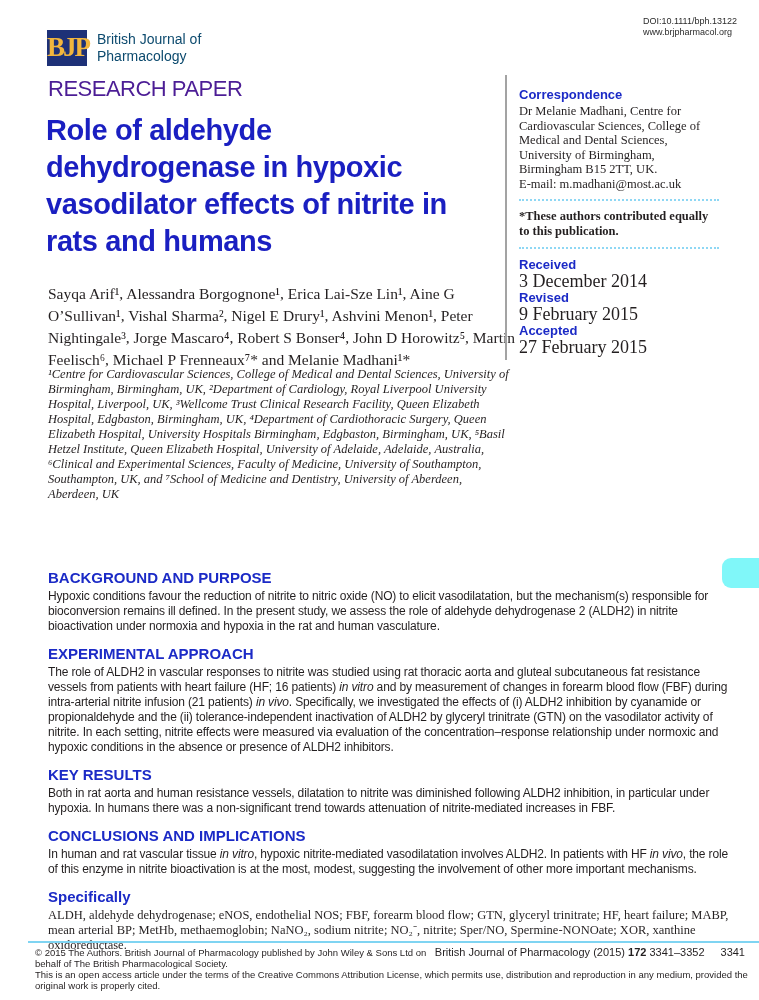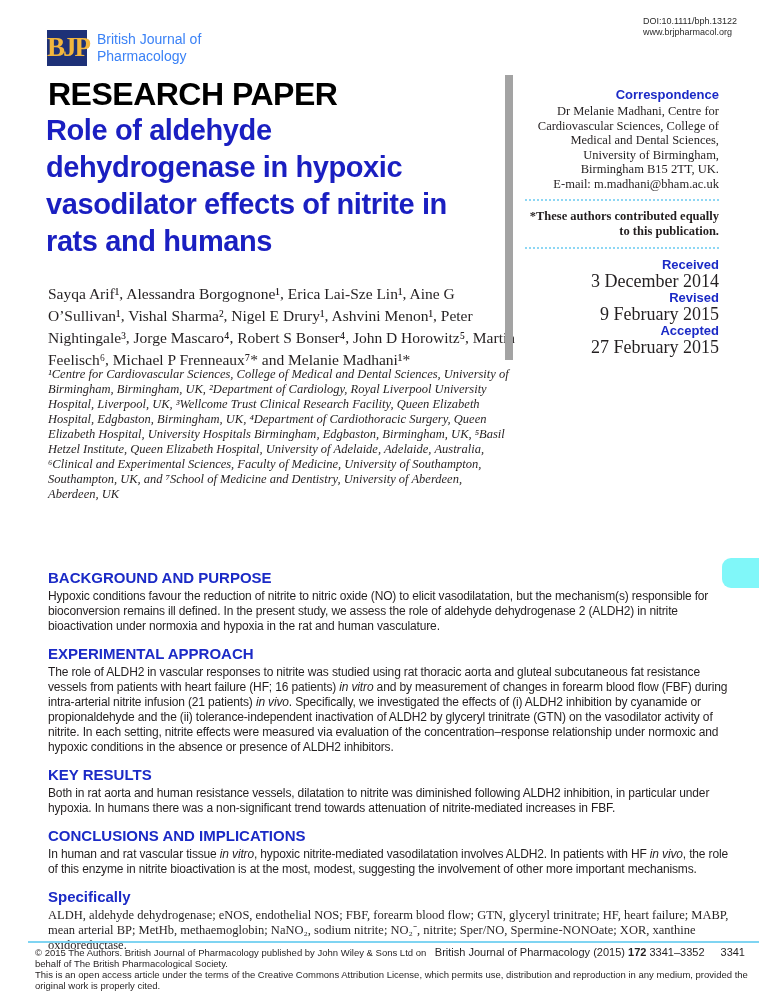--- a/index.html
+++ b/index.html
@@ -11,50 +11,50 @@
   }
   
   .logo {
     position:absolute; left:47px; top:30px; width:40px; height:36px;
     background:#1e3177; color:#f2b63d;
     font-family:"Liberation Serif", serif; font-weight:bold;
     font-size:27px; line-height:35px; text-align:center; letter-spacing:-2px;
   }
   .journal-name {
     position:absolute; left:97px; top:31px;
-    font-size:14px; line-height:17px; color:#3b82f6;
+    font-size:14px; line-height:17px; color:#0c4a6e;
   }
   .doi-block {
     position:absolute; right:22px; top:16px; text-align:left;
     font-size:9px; line-height:11px; color:#2b2b2b;
   }
   .doi-block .url { color:#2b2b2b; text-decoration:none; }
   
   .kicker {
     position:absolute; left:48px; top:76px;
-    font-size:32px; font-weight:bold; color:#000000; letter-spacing:-0.5px;
+    font-size:22px; font-weight:normal; color:#4c1d95; letter-spacing:-0.5px;
   }
   .title {
     position:absolute; left:46px; top:112px; width:432px;
     font-size:29px; line-height:37px; font-weight:bold; color:#1a1fc1;
     letter-spacing:-0.4px;
   }
   .authors {
     position:absolute; left:48px; top:283px; width:478px;
     font-family:"Liberation Serif", serif; font-size:15.5px; line-height:22px;
   }
   .affiliations {
     position:absolute; left:48px; top:367px; width:462px;
     font-family:"Liberation Serif", serif; font-style:italic;
     font-size:12.5px; line-height:15px;
   }
   
   .sidebar {
     position:absolute; left:505px; top:75px; width:214px;
-    border-left:8px solid #a3a3a3; padding:12px 0 4px 12px;text-align:right;
+    border-left:2px solid #a3a3a3; padding:12px 0 4px 12px;
   }
   .sb-heading {
     font-size:13px; font-weight:bold; color:#1b2ac6; margin-bottom:2px;
   }
   .sb-text {
     font-family:"Liberation Serif", serif; font-size:12.5px; line-height:14.5px;
   }
   .sb-email { font-family:"Liberation Serif", serif; font-size:12.5px; line-height:14.5px;
     color:#231f20; text-decoration:none; display:block; }
   .sb-divider { border:0; border-top:2px dotted #8ed7f4; margin:8px 0 8px; }
@@ -118,21 +118,21 @@
   </div>
 
   <div class="kicker">RESEARCH PAPER</div>
   <h1 class="title">Role of aldehyde dehydrogenase in hypoxic vasodilator effects of nitrite in rats and humans</h1>
   <div class="authors">Sayqa Arif¹, Alessandra Borgognone¹, Erica Lai-Sze Lin¹, Aine G O’Sullivan¹, Vishal Sharma², Nigel E Drury¹, Ashvini Menon¹, Peter Nightingale³, Jorge Mascaro⁴, Robert S Bonser⁴, John D Horowitz⁵, Martin Feelisch⁶, Michael P Frenneaux⁷* and Melanie Madhani¹*</div>
   <div class="affiliations">¹Centre for Cardiovascular Sciences, College of Medical and Dental Sciences, University of Birmingham, Birmingham, UK, ²Department of Cardiology, Royal Liverpool University Hospital, Liverpool, UK, ³Wellcome Trust Clinical Research Facility, Queen Elizabeth Hospital, Edgbaston, Birmingham, UK, ⁴Department of Cardiothoracic Surgery, Queen Elizabeth Hospital, University Hospitals Birmingham, Edgbaston, Birmingham, UK, ⁵Basil Hetzel Institute, Queen Elizabeth Hospital, University of Adelaide, Adelaide, Australia, ⁶Clinical and Experimental Sciences, Faculty of Medicine, University of Southampton, Southampton, UK, and ⁷School of Medicine and Dentistry, University of Aberdeen, Aberdeen, UK</div>
 
   <div class="sidebar">
     <div class="sb-heading">Correspondence</div>
     <div class="sb-text">Dr Melanie Madhani, Centre for Cardiovascular Sciences, College of Medical and Dental Sciences, University of Birmingham, Birmingham B15 2TT, UK.</div>
-    <a class="sb-email" href="#">E-mail: m.madhani@bham.ac.uk</a>
+    <a class="sb-email" href="#">E-mail: m.madhani@most.ac.uk</a>
     <hr class="sb-divider">
     <div class="sb-note">*These authors contributed equally to this publication.</div>
     <hr class="sb-divider">
     <div class="sb-heading">Received</div>
     <div class="sb-date">3 December 2014</div>
     <div class="sb-heading">Revised</div>
     <div class="sb-date">9 February 2015</div>
     <div class="sb-heading">Accepted</div>
     <div class="sb-date">27 February 2015</div>
   </div>

